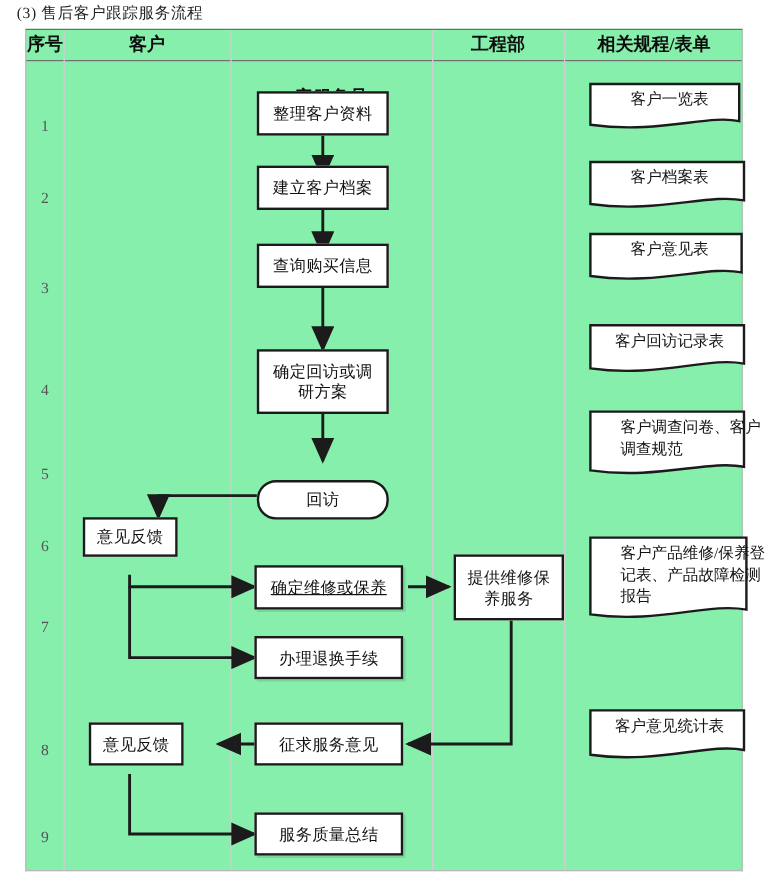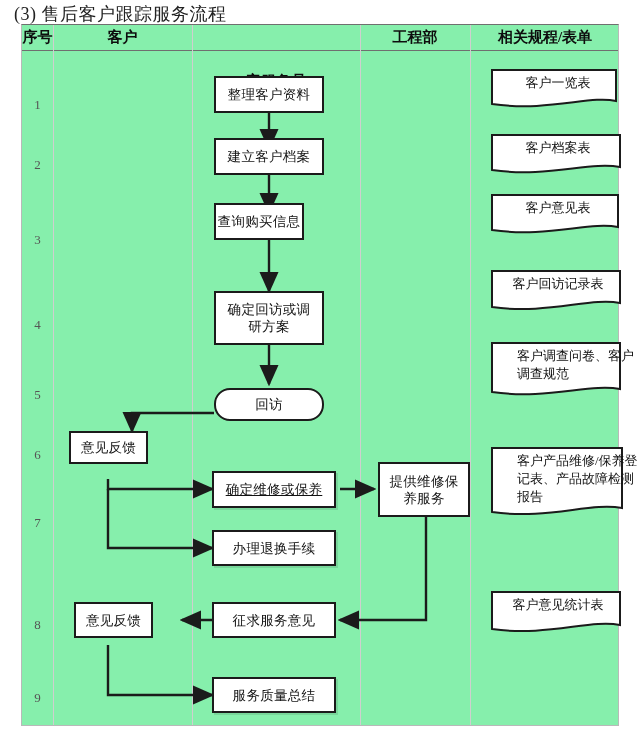--- a/index.html
+++ b/index.html
@@ -5,21 +5,21 @@
   html,body{margin:0;padding:0;background:#ffffff;}
   body{
     width:640px;height:739px;
     font-family:"Liberation Serif","DejaVu Serif",serif;
     color:#111;
     overflow:hidden;
     position:relative;
   }
   #title{
     position:absolute;left:14px;top:2px;
-    font-size:18px;letter-spacing:.5px;color:#222;
+    font-size:13px;letter-spacing:.5px;color:#222;
     white-space:nowrap;
   }
   #table{
     position:absolute;left:21px;top:24px;
     width:598px;height:702px;
     border:1px solid #b9b9b9;
     border-top:1px solid #6f6f6f;
     box-sizing:border-box;
     background:#86efac;
   }
@@ -120,26 +120,26 @@
       <path d="M404,492 L404,595 L318,595"></path>
       <path d="M194,595 L160,595"></path>
       <path d="M86,620 L86,670 L190,670"></path>
     </g>
   </svg>
 
   <div class="box" style="left:192px;top:51px;width:110px;height:37px;">整理客户资料</div>
 
   <div class="box" style="left:192px;top:113px;width:110px;height:37px;">建立客户档案</div>
 
-  <div class="box" style="left:192px;top:178px;width:90px;height:37px;">查询购买信息</div>
+  <div class="box" style="left:192px;top:178px;width:110px;height:37px;">查询购买信息</div>
 
   <div class="box" style="left:192px;top:266px;width:110px;height:54px;white-space:pre-line;">确定回访或调
 研方案</div>
 
-  <div class="box" style="left:192px;top:363px;width:110px;height:33px;border-radius:16px;">回访</div>
+  <div class="box" style="left:192px;top:375px;width:110px;height:33px;border-radius:16px;">回访</div>
 
   <div class="box" style="left:47px;top:406px;width:79px;height:33px;">意见反馈</div>
 
   <div class="box shadowed" style="left:190px;top:446px;width:124px;height:37px;text-decoration:underline;">确定维修或保养</div>
 
   <div class="box shadowed" style="left:190px;top:505px;width:124px;height:36px;">办理退换手续</div>
 
   <div class="box" style="left:356px;top:437px;width:92px;height:55px;white-space:pre-line;">提供维修保
 养服务</div>
 

